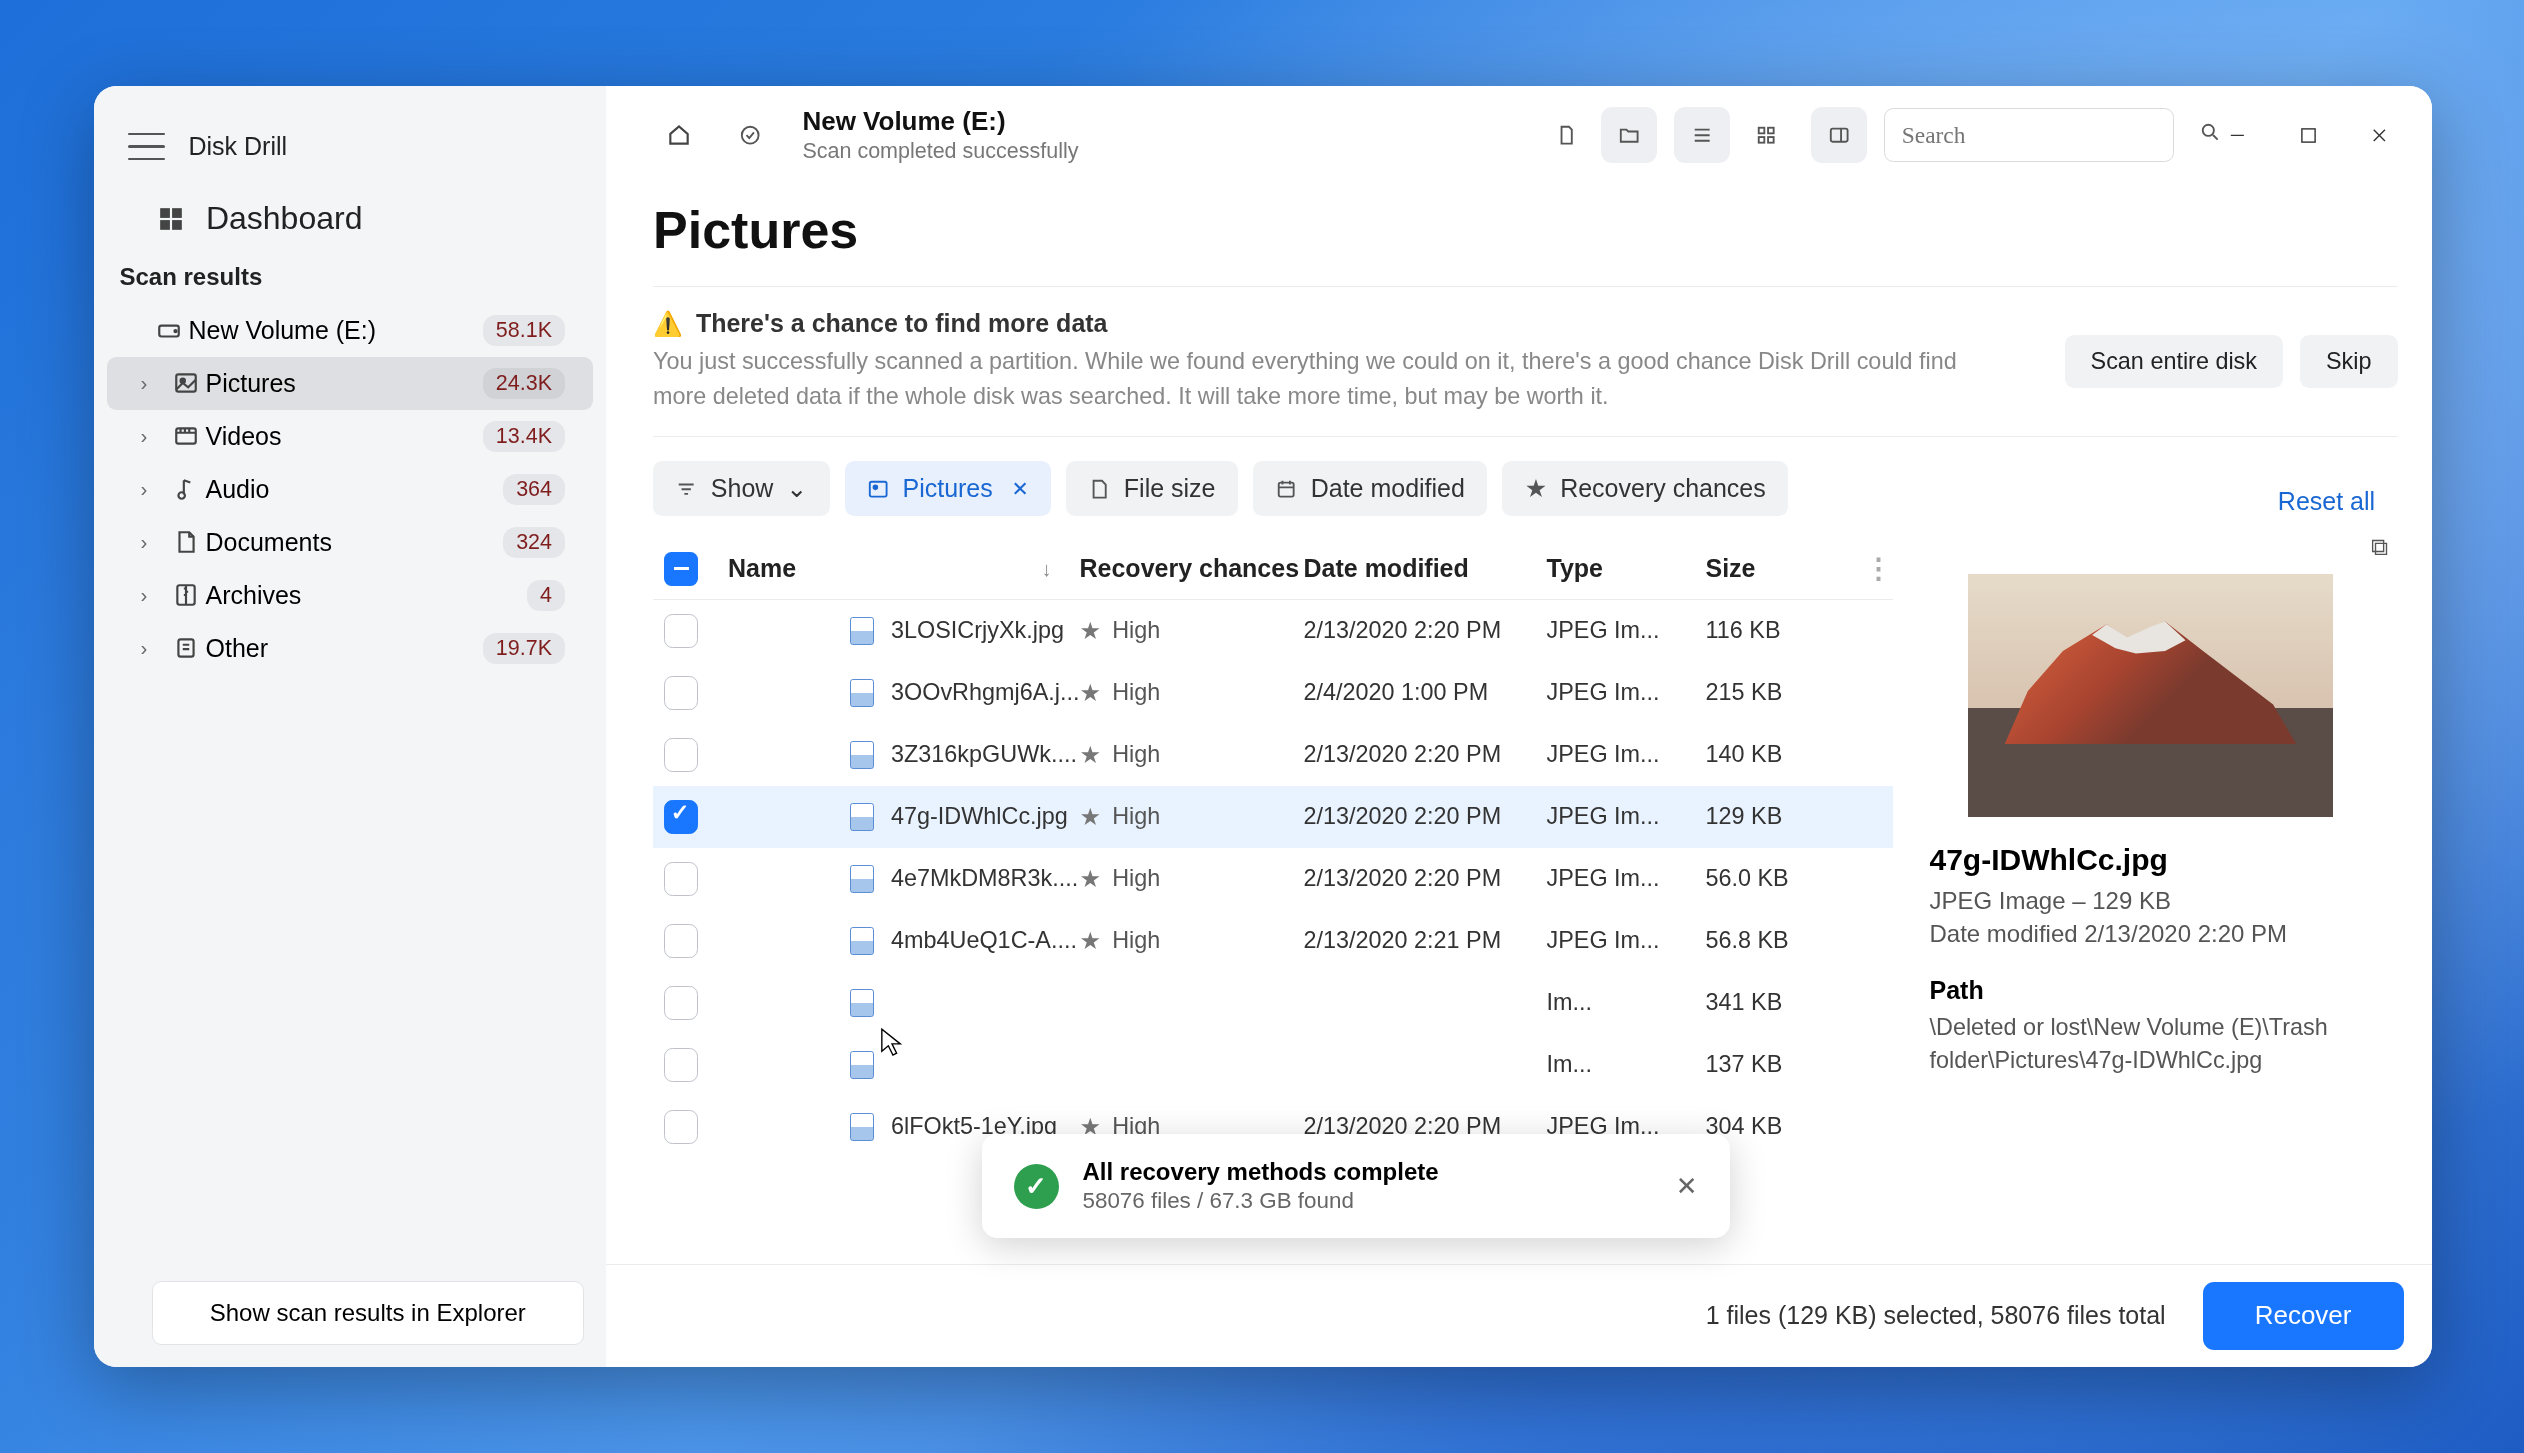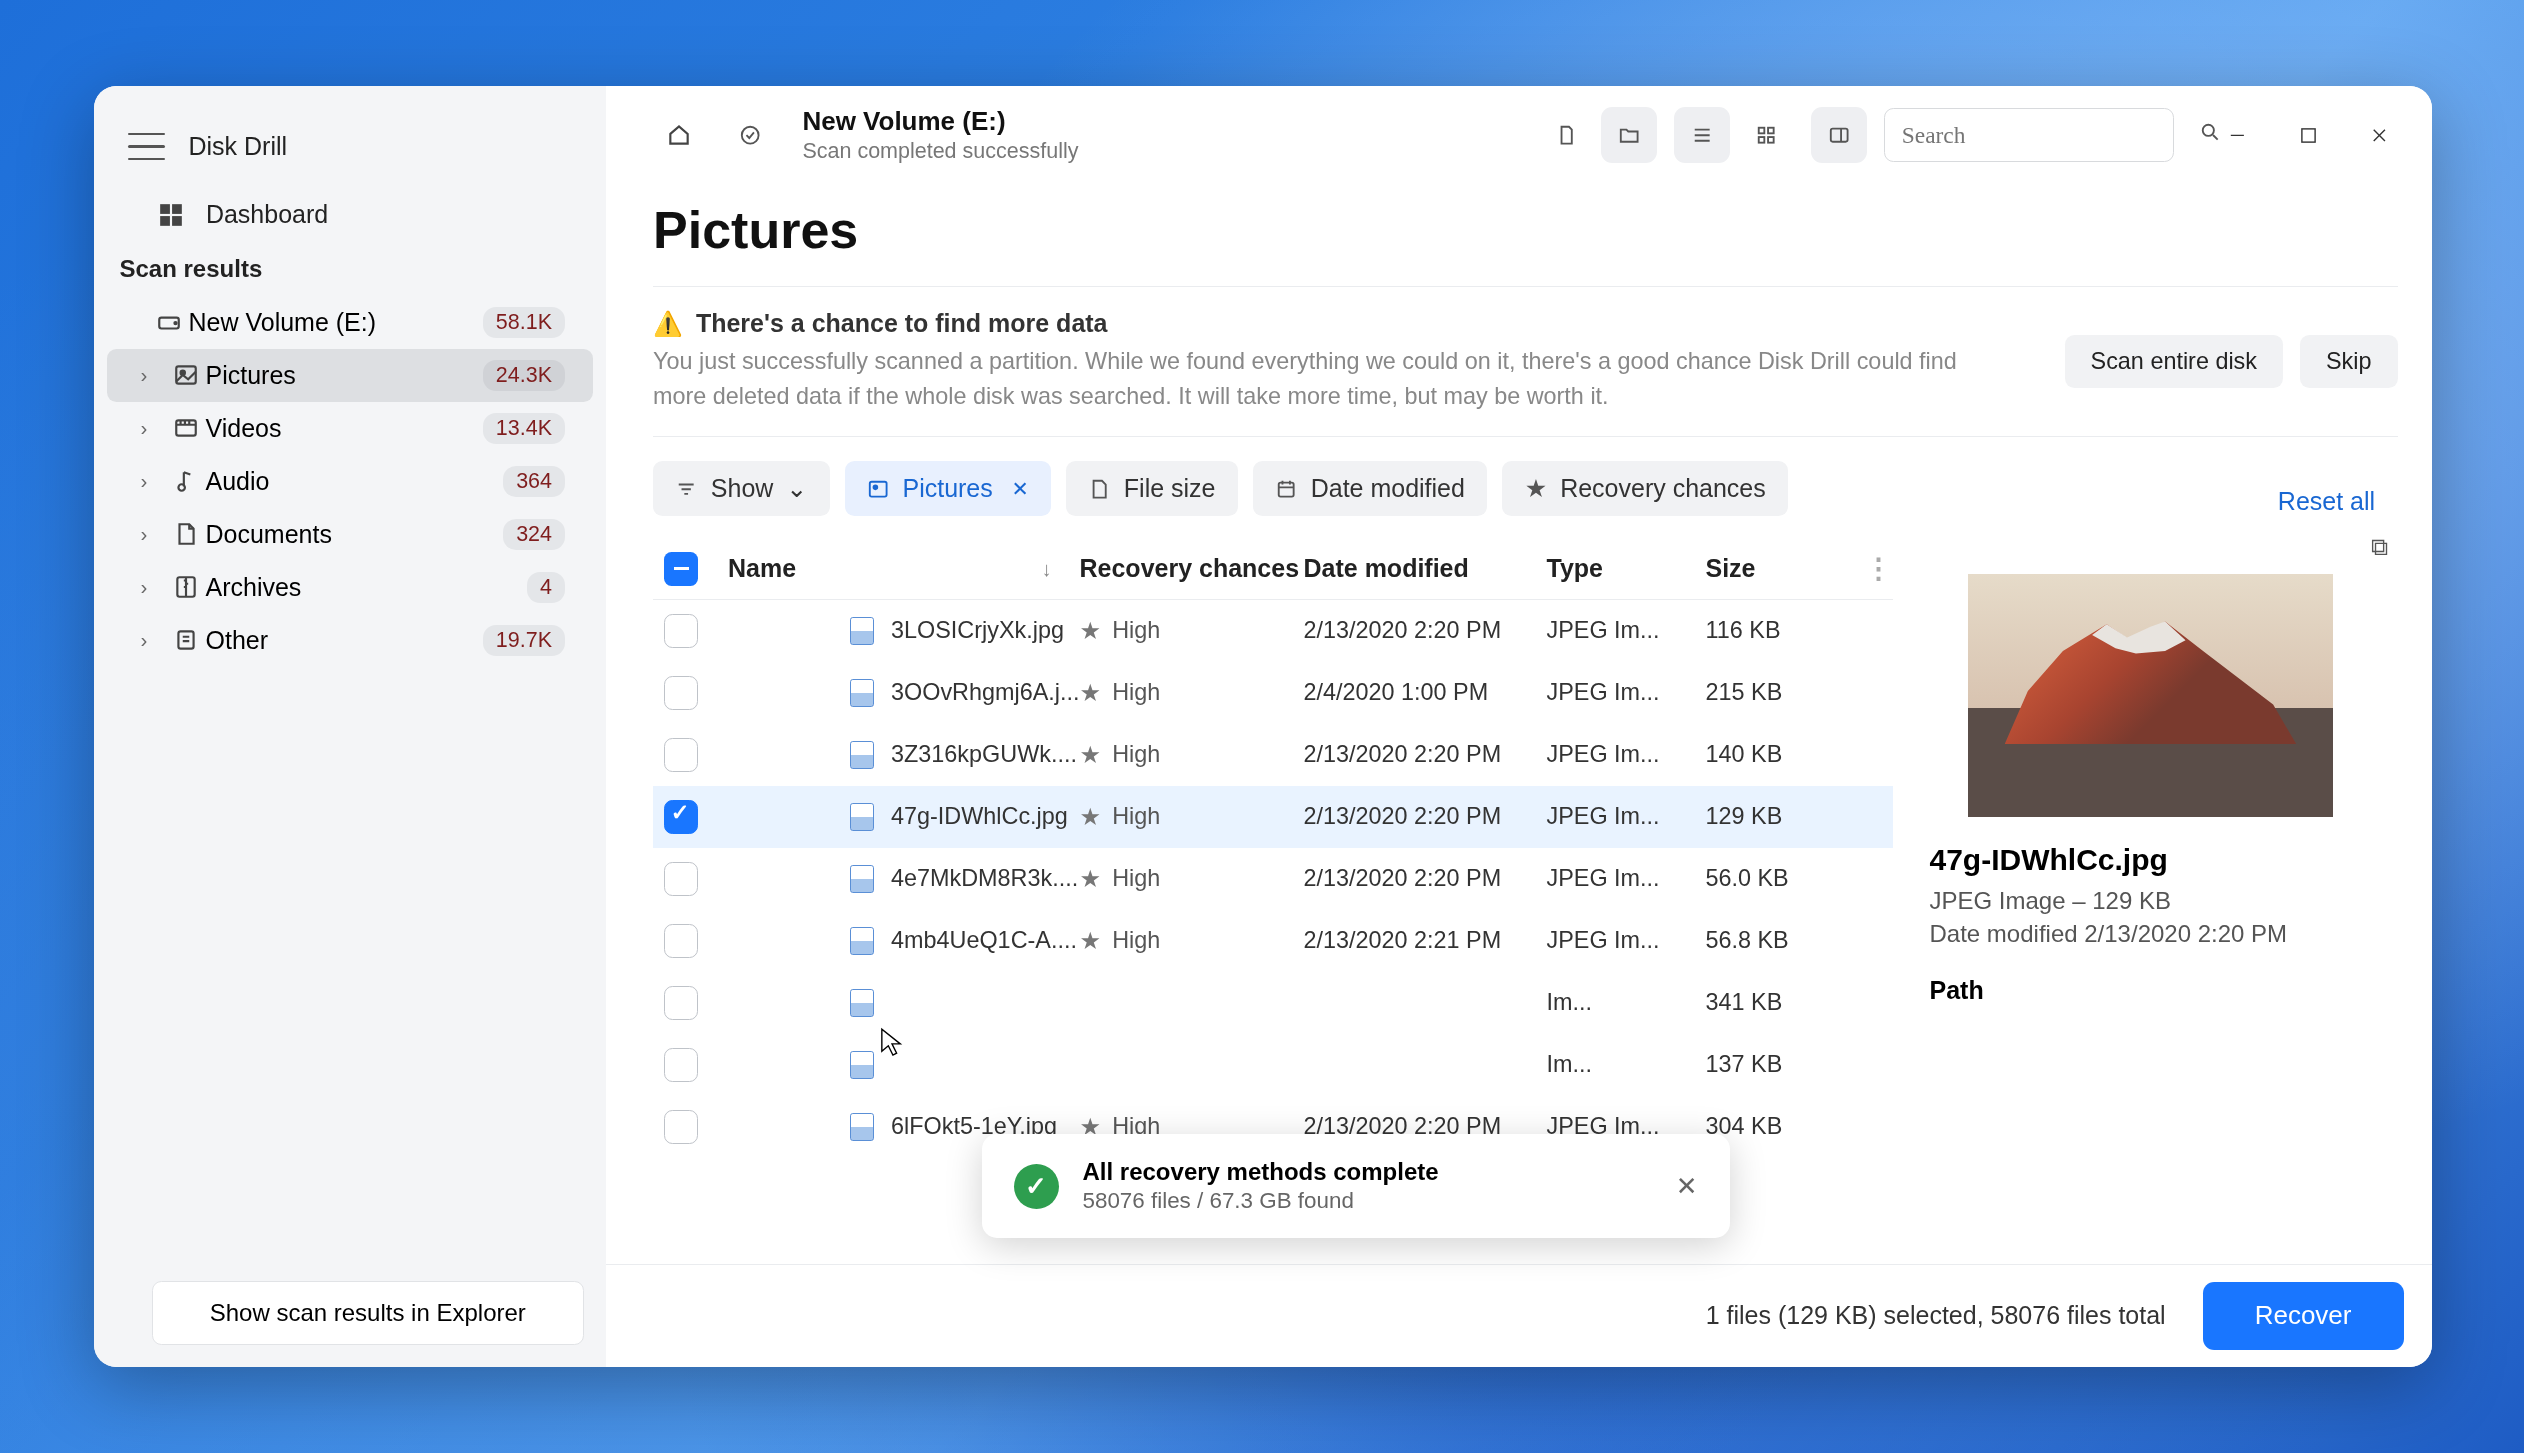--- a/index.html
+++ b/index.html
@@ -49,21 +49,21 @@
       padding: 17px 34px 26px 34px;
     }
     .hamburger { width: 37px; height: 28px; display: flex; flex-direction: column; justify-content: space-between; cursor: pointer; }
     .hamburger span { height: 2.8px; background: #555; border-radius: 1.9px; }
     .app-title { font-size: 25px; color: #222; }
     .nav-item {
       display: flex;
       align-items: center;
       gap: 22.4px;
       padding: 13px 0 13px 64px;
-      font-size: 25px;
+      font-size: 32px;
       color: #222;
       cursor: pointer;
     }
     .nav-item .ico { width: 26px; display: flex; justify-content: center; }
     .scan-label {
       font-size: 24px;
       font-weight: 600;
       padding: 13px 0 13px 26px;
       color: #222;
     }
@@ -682,20 +682,21 @@
         <div class="preview">
           <span class="popout-icon">⧉</span>
           <div class="preview-img">
             <div class="mountain"></div>
               <div class="snow"></div>
           </div>
           <div class="preview-name">47g-IDWhlCc.jpg</div>
           <div class="preview-meta">JPEG Image – 129 KB</div>
           <div class="preview-meta">Date modified 2/13/2020 2:20 PM</div>
           <div class="preview-section-label">Path</div>
+          <div class="preview-path">\Deleted or lost\New Volume (E)\Trash folder\Pictures\47g-IDWhlCc.jpg</div>
 
         </div>
       </div>
     </div>
 
     <div class="footer">
       <div class="footer-status">1 files (129 KB) selected, 58076 files total</div>
       <button class="recover-btn">Recover</button>
     </div>
   </div>

